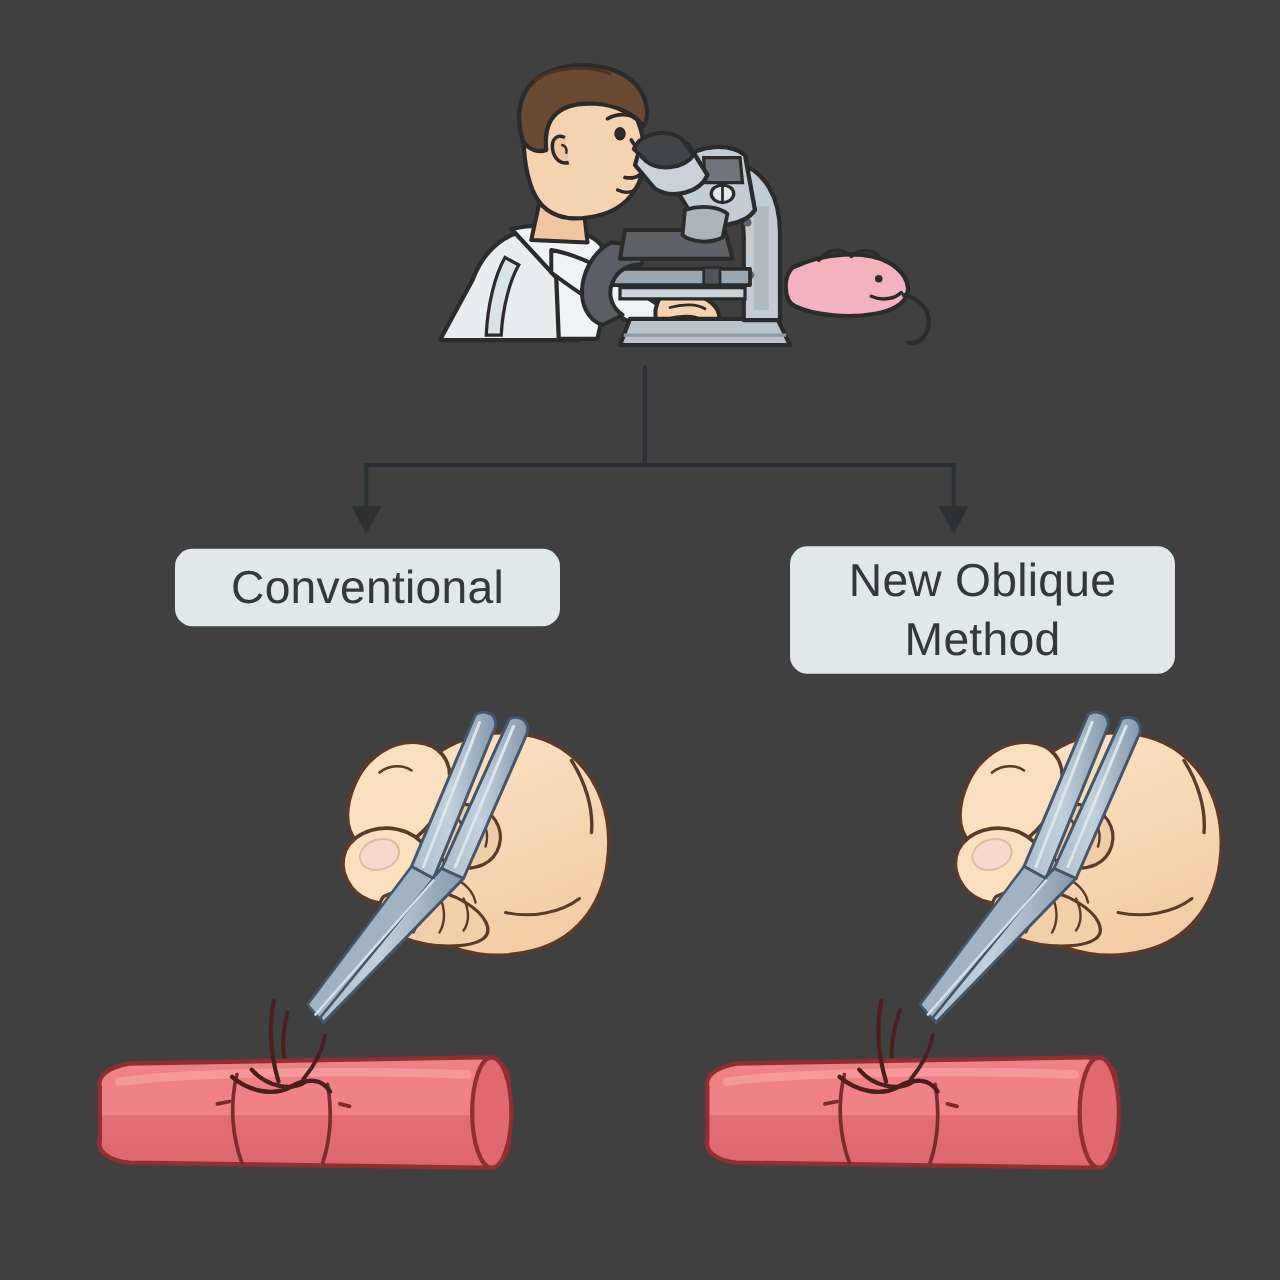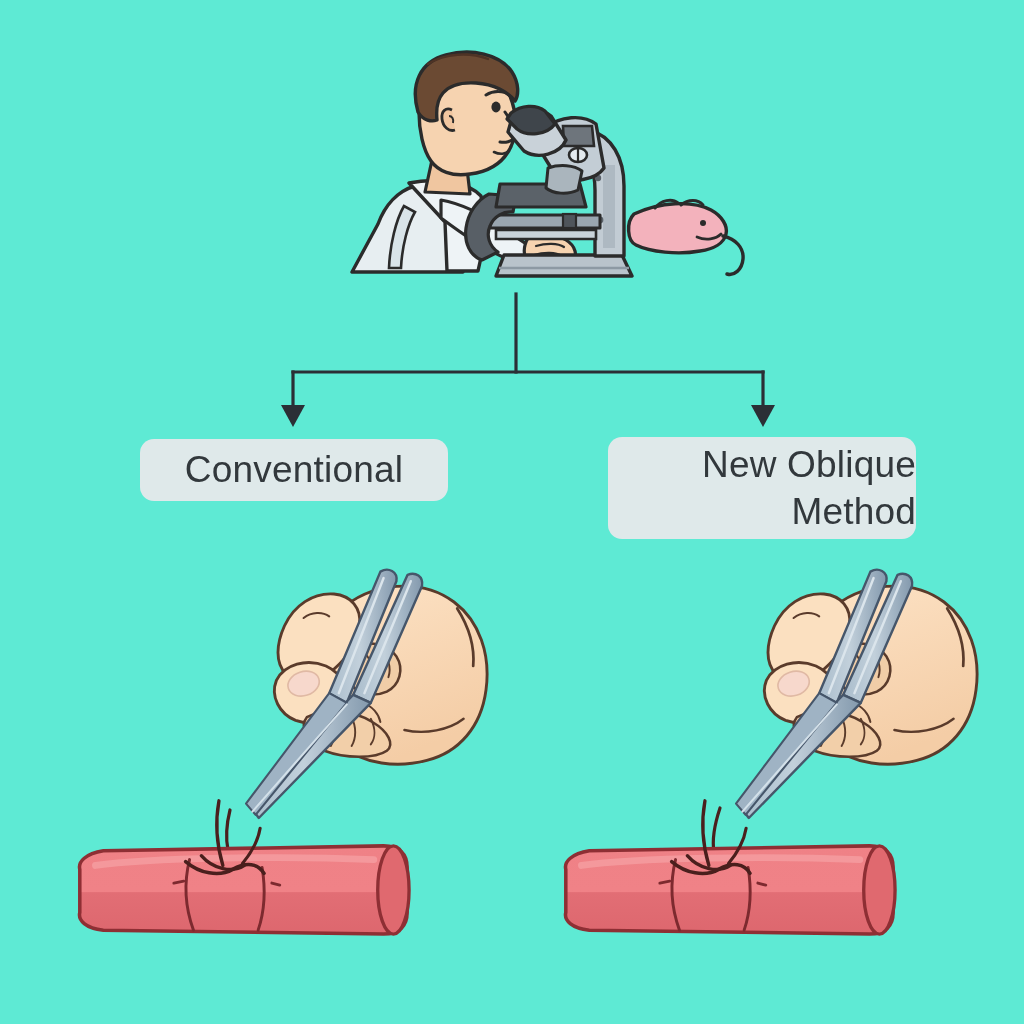--- a/index.html
+++ b/index.html
@@ -12,21 +12,21 @@
     height: 1024px;
     font-family: "Liberation Sans", sans-serif;
     position: relative;
     overflow: hidden;
   }
   #stage {
     position: absolute;
     left: 0; top: 0;
     width: 1024px;
     height: 1024px;
-    background: #5eead4;
+    background: #404040;
   }
   .layer {
     position: absolute;
     left: 0; top: 0;
     width: 1024px;
     height: 1024px;
   }
   .label-box {
     position: absolute;
     box-sizing: border-box;
@@ -42,25 +42,24 @@
     letter-spacing: 0.2px;
     line-height: 1.28;
   }
   #label-left {
     left: 140px;
     top: 439px;
     width: 308px;
     height: 62px;
   }
   #label-right {
-    left: 608px;
+    left: 632px;
     top: 437px;
     width: 308px;
     height: 102px;
-    text-align: right;
   }
 </style>
 </head>
 <body>
 
 <div id="stage">
 
   <svg class="layer" viewBox="0 0 1024 1024">
     <g>
 

